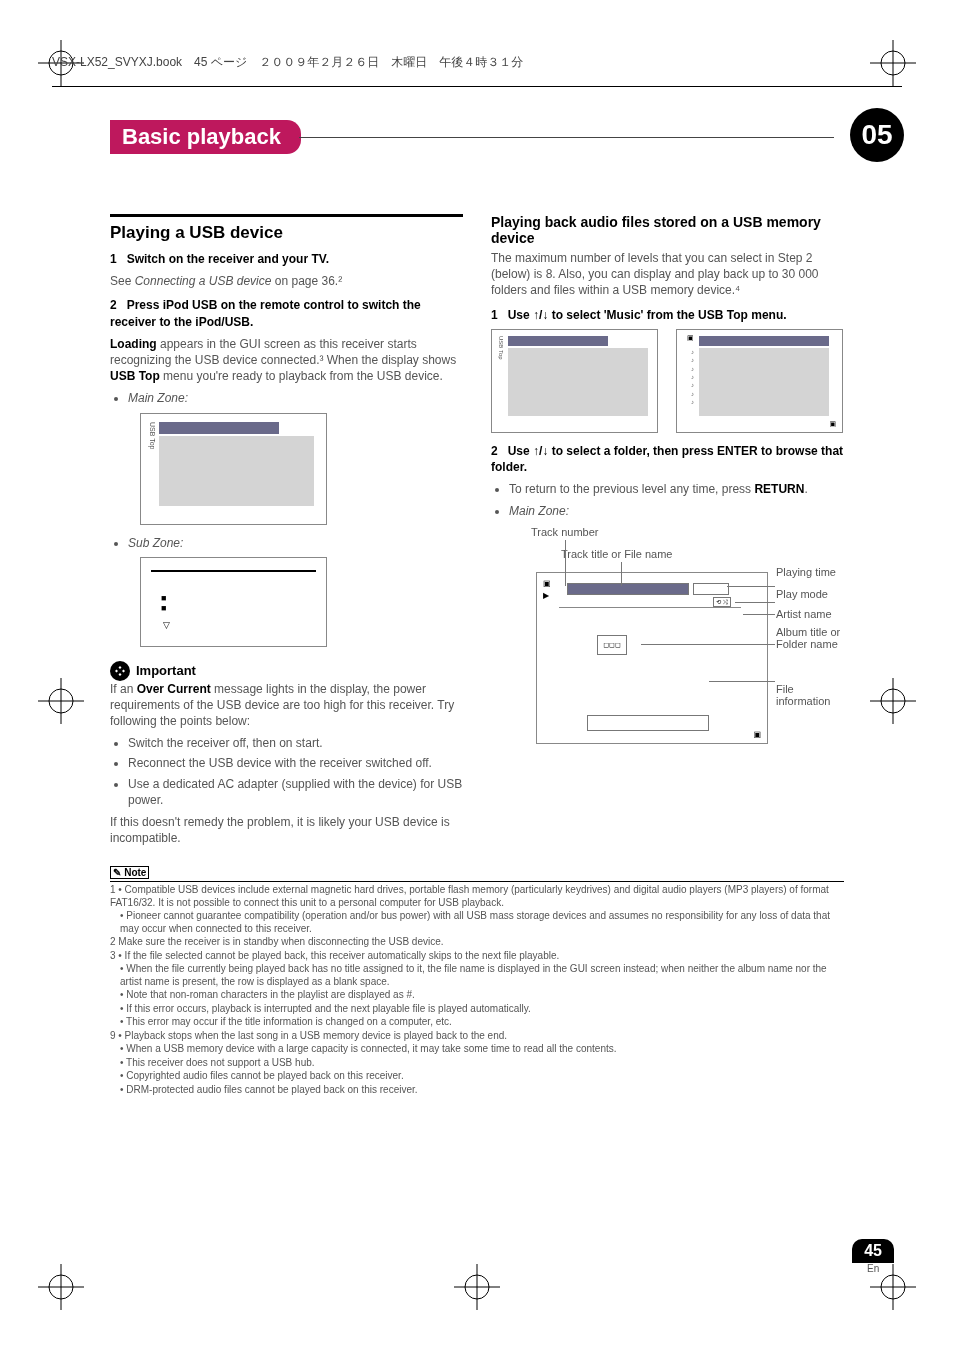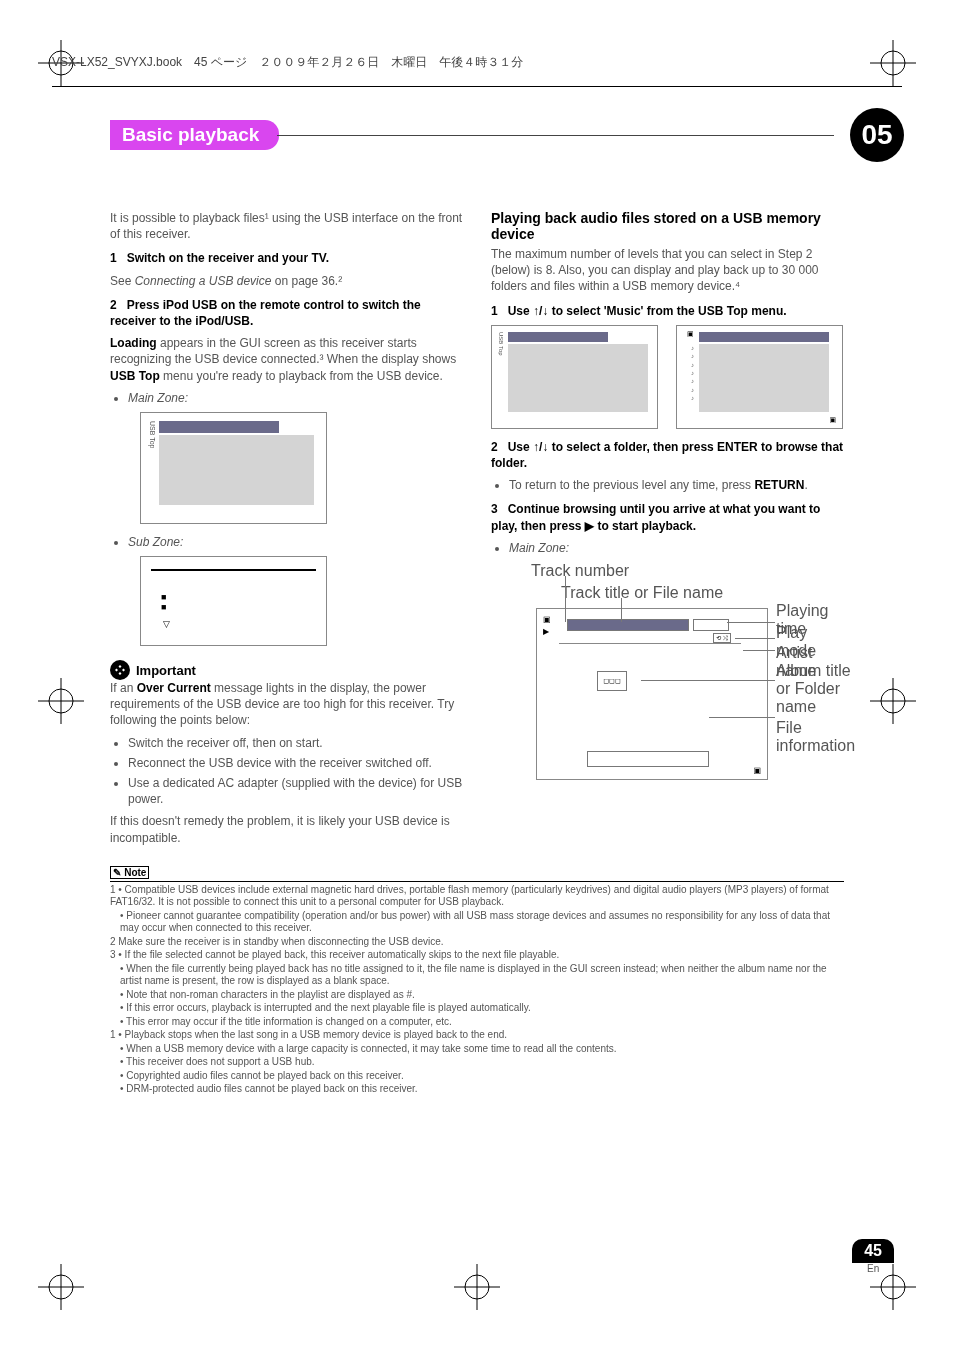--- a/index.html
+++ b/index.html
@@ -28,24 +28,24 @@
     border-bottom: 1px solid #000;
     padding-bottom: 15px;
     color: #444;
   }
   .chapter-bar {
     display: flex;
     align-items: center;
     margin-bottom: 60px;
   }
   .chapter-title {
-    background: #d946ef;
+    background: #be185d;
     color: #fff;
     font-weight: bold;
-    font-size: 19px;
+    font-size: 22px;
     padding: 4px 20px 4px 12px;
     border-radius: 0 14px 14px 0;
   }
   .chapter-line {
     flex: 1;
     border-top: 1px solid #444;
     margin-left: -2px;
     margin-right: 10px;
   }
   .chapter-num {
@@ -131,21 +131,21 @@
   }
   .diagram {
     border: 1px solid #888;
     width: 230px;
     height: 170px;
     margin-left: 15px;
     position: relative;
   }
   .callout {
     position: absolute;
-    font-size: 16px;
+    font-size: 11px;
     color: #555;
   }
   .callout-line {
     position: absolute;
     background: #777;
   }
   .page-num-badge {
     position: absolute;
     right: 60px;
     bottom: 76px;
@@ -223,21 +223,21 @@
 
   <div class="chapter-bar" style="position:relative;">
     <div class="chapter-title">Basic playback</div>
     <div class="chapter-line"></div>
     <div class="chapter-num">05</div>
   </div>
 
   <div class="two-col">
 
     <div class="col">
-      <p>It is possible to playback files¹ using the USB interface on the front of this receiver.</p>
+      <h2>Playing a USB device</h2>
 
       <p class="step">
         <span class="num">1</span><span>Switch on the receiver and your TV.</span>
       </p>
       <p>
         <span>See </span><span class="italic">Connecting a USB device</span><span> on page 36.²</span>
       </p>
 
       <p class="step">
         <span class="num">2</span><span>Press iPod USB on the remote control to switch the receiver to the iPod/USB.</span>
@@ -308,23 +308,20 @@
 
       <p class="step">
         <span class="num">2</span><span>Use ↑/↓ to select a folder, then press ENTER to browse that folder.</span>
       </p>
       <ul class="bullets">
         <li>
           <span>To return to the previous level any time, press </span><b style="color:#000;">RETURN</b><span>.</span>
         </li>
       </ul>
 
-      <p class="step">
-        <span class="num">3</span><span>Continue browsing until you arrive at what you want to play, then press </span>▶<span> to start playback.</span>
-      </p>
       <ul class="bullets">
         <li class="italic">Main Zone:</li>
       </ul>
 
       <div style="position:relative; margin-left:30px; height:210px;">
         <div class="callout" style="left:10px; top:0;">Track number</div>
         <div class="callout" style="left:40px; top:22px;">Track title or File name</div>
 
         <div class="diagram" style="top:46px;">
           <div style="position:absolute;left:6px;top:6px;font-size:8px;">▣</div>
@@ -359,21 +356,21 @@
     <span class="note-head">✎ <span>Note</span></span>
     <div class="note-line"></div>
     <div class="nitem">1 • Compatible USB devices include external magnetic hard drives, portable flash memory (particularly keydrives) and digital audio players (MP3 players) of format FAT16/32. It is not possible to connect this unit to a personal computer for USB playback.</div>
     <div class="nitem" style="padding-left:10px;">• Pioneer cannot guarantee compatibility (operation and/or bus power) with all USB mass storage devices and assumes no responsibility for any loss of data that may occur when connected to this receiver.</div>
     <div class="nitem">2 Make sure the receiver is in standby when disconnecting the USB device.</div>
     <div class="nitem">3 • If the file selected cannot be played back, this receiver automatically skips to the next file playable.</div>
     <div class="nitem" style="padding-left:10px;">• When the file currently being played back has no title assigned to it, the file name is displayed in the GUI screen instead; when neither the album name nor the artist name is present, the row is displayed as a blank space.</div>
     <div class="nitem" style="padding-left:10px;">• Note that non-roman characters in the playlist are displayed as #.</div>
     <div class="nitem" style="padding-left:10px;">• If this error occurs, playback is interrupted and the next playable file is played automatically.</div>
     <div class="nitem" style="padding-left:10px;">• This error may occur if the title information is changed on a computer, etc.</div>
-    <div class="nitem">1 • Playback stops when the last song in a USB memory device is played back to the end.</div>
+    <div class="nitem">9 • Playback stops when the last song in a USB memory device is played back to the end.</div>
     <div class="nitem" style="padding-left:10px;">• When a USB memory device with a large capacity is connected, it may take some time to read all the contents.</div>
     <div class="nitem" style="padding-left:10px;">• This receiver does not support a USB hub.</div>
     <div class="nitem" style="padding-left:10px;">• Copyrighted audio files cannot be played back on this receiver.</div>
     <div class="nitem" style="padding-left:10px;">• DRM-protected audio files cannot be played back on this receiver.</div>
   </div>
 
 </div>
 
 <div class="page-num-badge">
   <div class="page-num">45</div>

